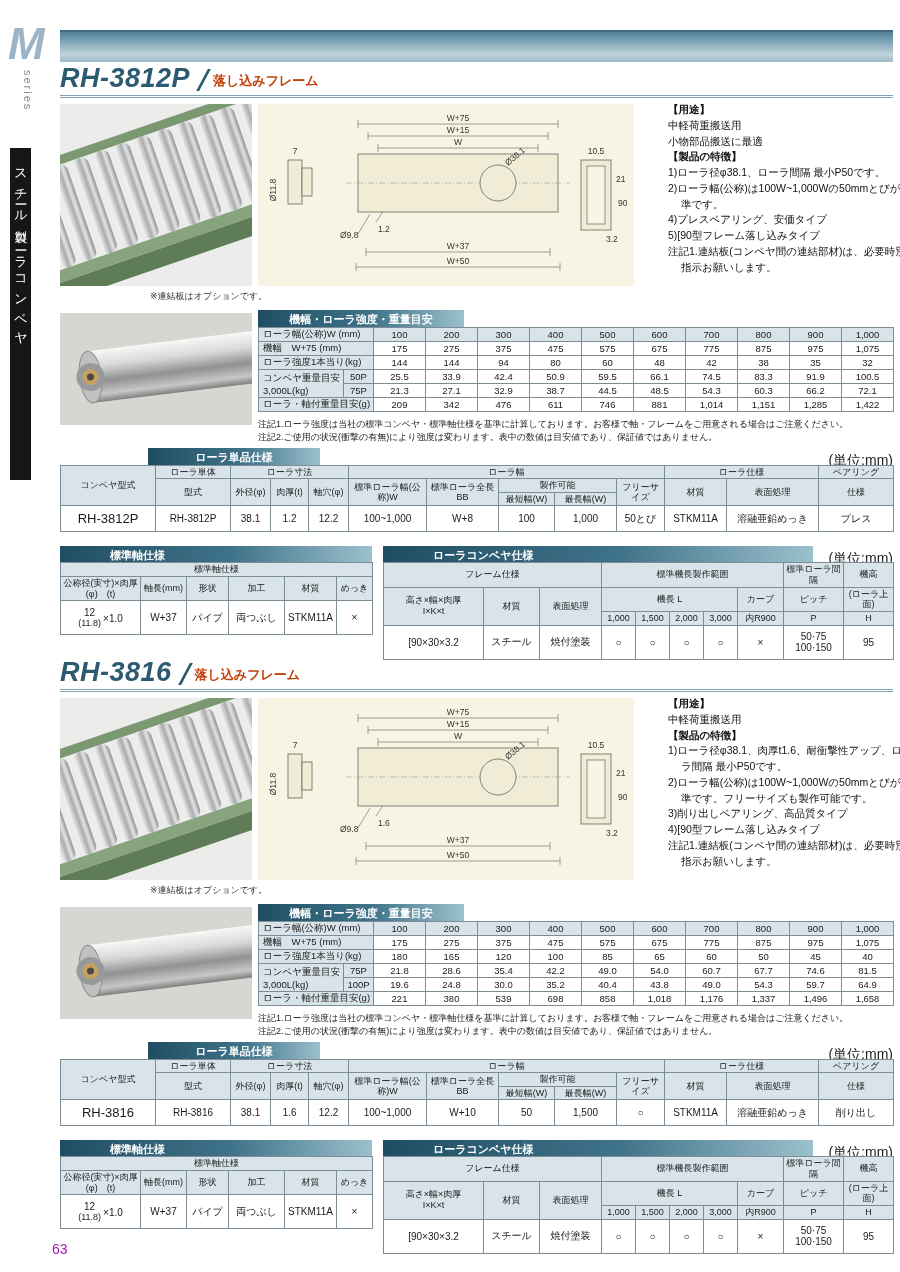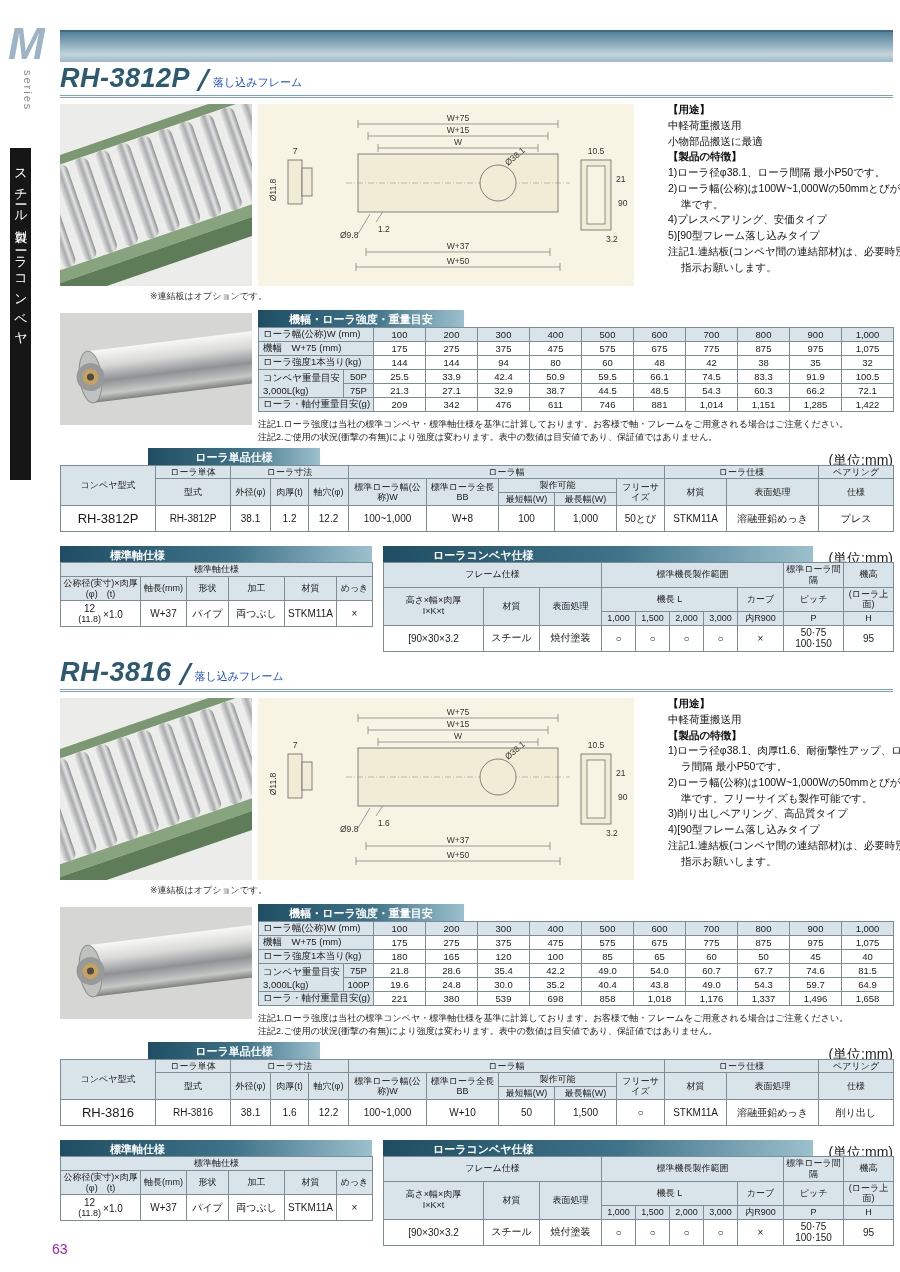--- a/index.html
+++ b/index.html
@@ -6,21 +6,21 @@
 html,body{width:900px;height:1272px;}
 body{position:relative;font-family:"Liberation Sans","DejaVu Sans",sans-serif;background:#fff;color:#1a1a1a;overflow:hidden;}
 .abs{position:absolute;}
 .top-bar{background:linear-gradient(180deg,#54809a 0%,#7ba2b4 30%,#c2d4dc 75%,#9db9c6 100%);border-top:2px solid #3f6a80;}
 .logo-m{font-size:44px;font-weight:bold;font-style:italic;color:#9db4c6;line-height:0.9;}
 .logo-series{writing-mode:vertical-lr;font-size:11px;color:#8a8a8a;letter-spacing:2px;}
 .side-tab{background:#161616;color:#fff;writing-mode:vertical-rl;font-size:13px;letter-spacing:4px;display:flex;justify-content:flex-start;align-items:center;padding-top:12px;}
 .title-row{border-bottom:3px double #7fa2b4;display:flex;align-items:flex-end;padding-bottom:3px;}
 .model-title{font-size:27px;font-weight:bold;font-style:italic;color:#2c5a70;letter-spacing:.5px;line-height:1;}
 .title-slash{width:3px;height:22px;background:#2c5a70;transform:skewX(-28deg);margin:0 8px 1px 12px;}
-.frame-type{font-size:11px;font-weight:normal;color:#1d4ed8;padding-bottom:2px;}
+.frame-type{font-size:13px;font-weight:bold;color:#c2410c;padding-bottom:2px;}
 .photo{background:#ededea;overflow:hidden;}
 .draw-box{background:#f8f4e3;overflow:hidden;}
 .caption{font-size:9px;color:#333;}
 .info{font-size:10.5px;line-height:1.5;color:#111;margin-left:26px;}
 .info-h{font-weight:bold;}
 .feat-line{padding-left:13px;text-indent:-13px;}
 .bar{color:#fff;font-size:11px;font-weight:bold;background:linear-gradient(90deg,#1f4e64 0%,#3f7389 55%,#9cc0cd 100%);padding:2px 0;text-align:center;}
 .bar.left{text-align:left;padding-left:50px;}
 .unit-label{font-size:14px;color:#222;}
 table{border-collapse:collapse;table-layout:fixed;font-size:10px;}
@@ -28,21 +28,21 @@
 th{background:#d8e4ea;}
 td{background:#fff;}
 td.hd{background:#d8e4ea;}
 .strength th,.strength td{height:14px;padding:0 2px;font-size:9.5px;}
 .strength th.lab{text-align:left;padding-left:4px;}
 .notes{font-size:9px;line-height:1.45;color:#222;}
 .single th{font-size:9px;line-height:1.15;}
 .single td{height:26px;font-size:10px;}
 .single td.model-cell{font-size:13px;}
 .shaft th,.conveyor th{font-size:9px;line-height:1.2;}
-.shaft td,.conveyor td{height:26px;}
+.shaft td,.conveyor td{height:34px;}
 .dia-wrap{display:inline-flex;align-items:center;gap:2px;}
 .dia-stack{display:inline-flex;flex-direction:column;line-height:1.05;}
 .small2{font-size:9px;}
 .pgnum{font-size:14px;color:#a21caf;}
 .dim{font-size:8.5px;fill:#333;}
 svg .ln{stroke:#777;stroke-width:.7;fill:none;}
 svg .pt{fill:#f1ecd6;stroke:#666;stroke-width:.8;}
 </style>
 </head>
 <body>

